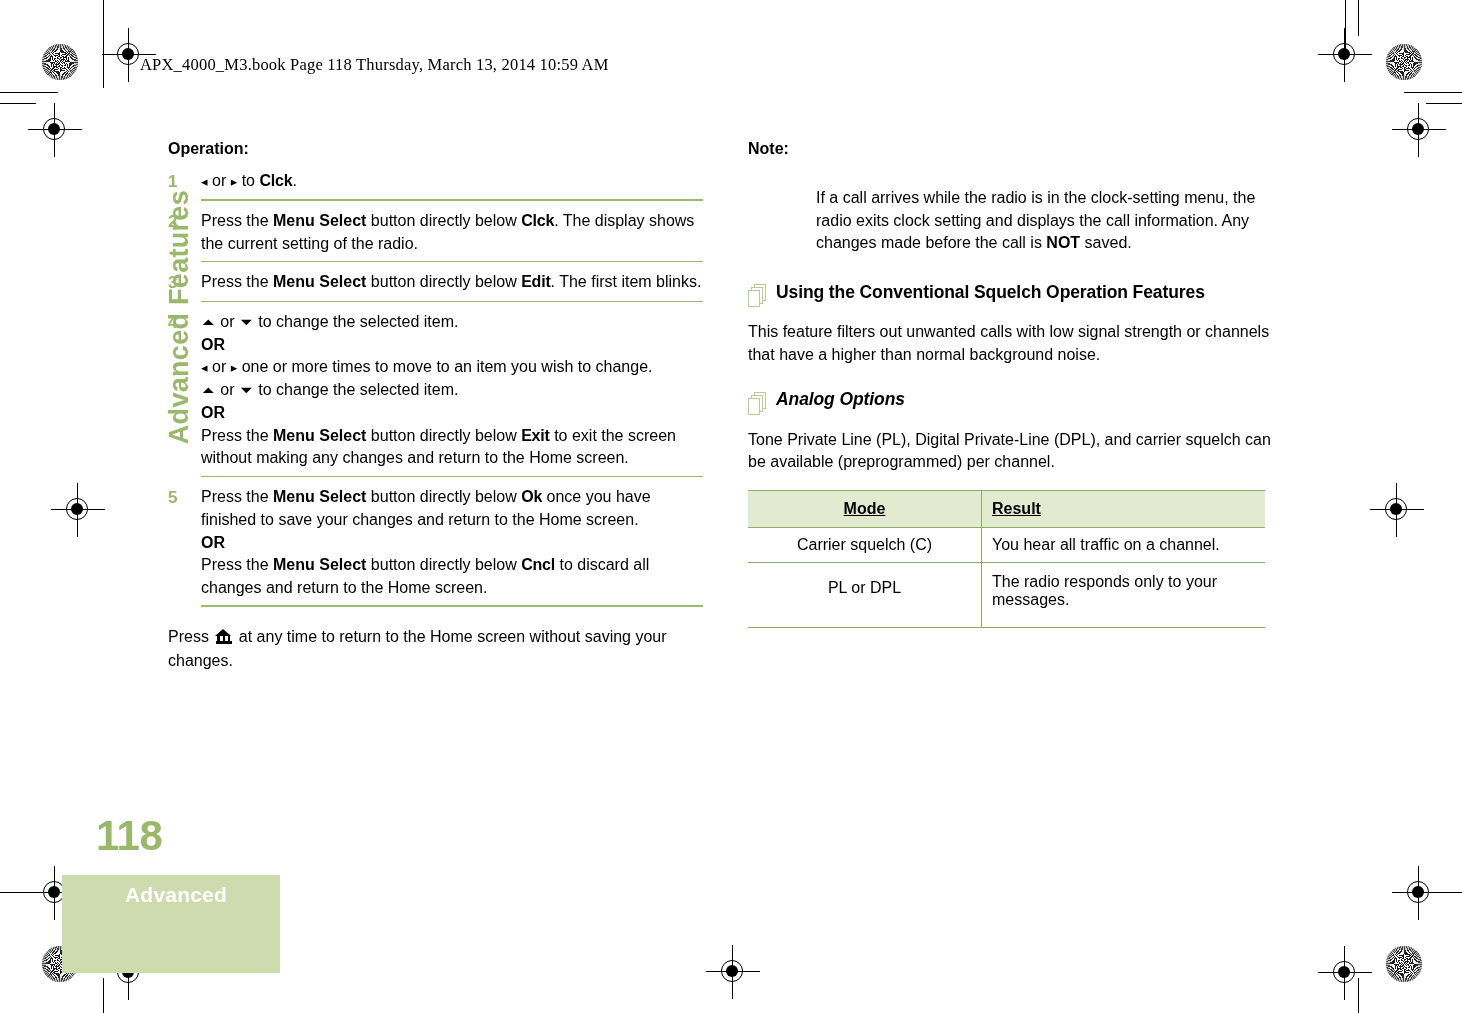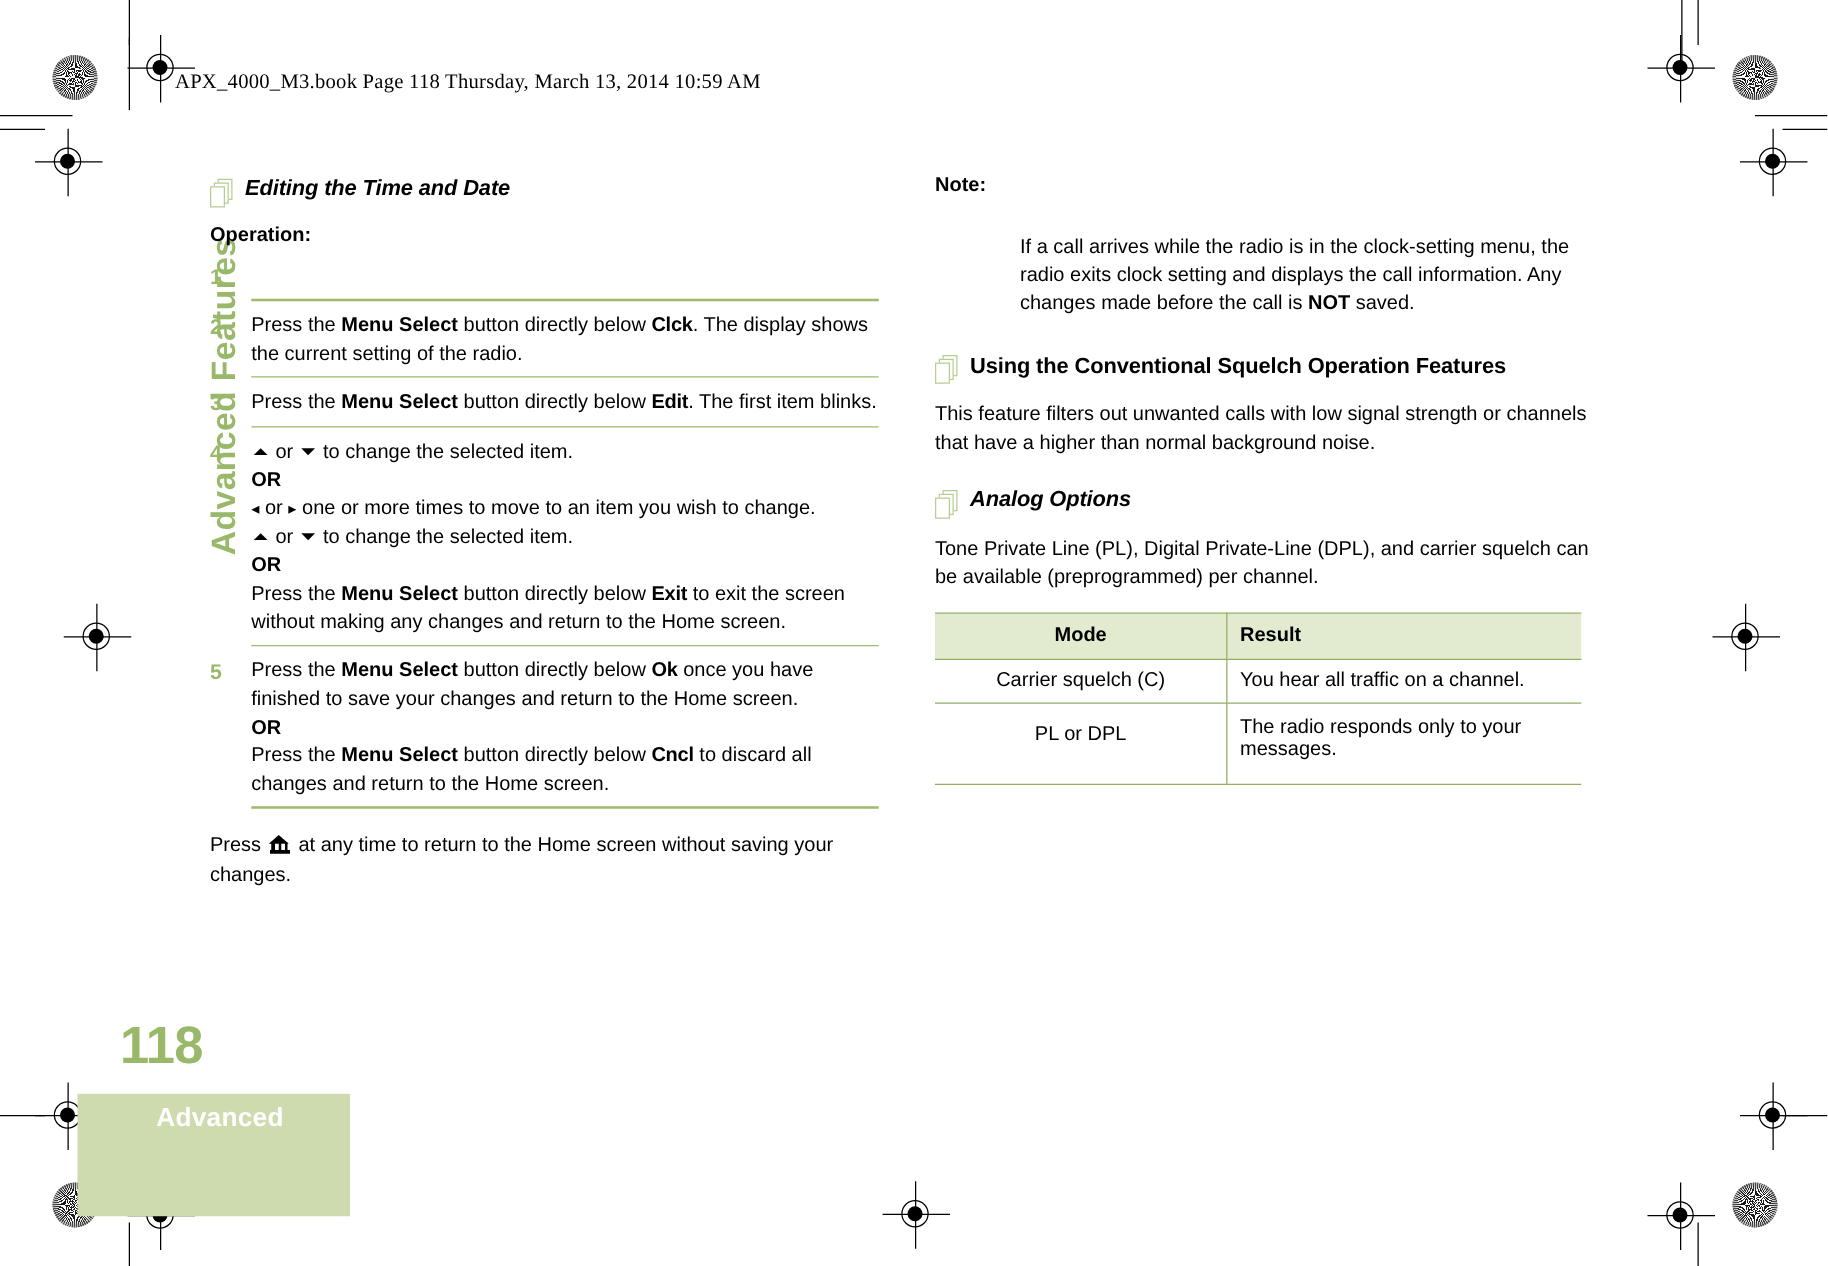--- a/index.html
+++ b/index.html
@@ -323,20 +323,21 @@
     border-bottom: 1.4px solid #8fae63;
     font-size: 16px;
     padding: 8px 10px;
     vertical-align: top;
   }
   table.data th {
     background: #e2ebd0;
     font-weight: bold;
     text-align: center;
     padding: 9px 10px;
+    text-decoration: underline;
   }
   table.data .c-mode {
     width: 213px;
     text-align: center;
     border-right: 1.4px solid #8fae63;
   }
   table.data .c-result {
     text-align: left;
   }
   table.data tr.tall td { padding-top: 10px; padding-bottom: 18px; }
@@ -434,35 +435,32 @@
 
 <div class="running-head">APX_4000_M3.book  Page 118  Thursday, March 13, 2014  10:59 AM</div>
 
 <div class="side-tab">Advanced Features</div>
 <div class="page-number">118</div>
 <div class="lang-block"></div>
 <div class="lang-label">Advanced</div>
 
 <div class="col col-left">
 
-  <div class="sec-head">
-    <span class="pages-icon">
-        <i></i>
-        <i></i>
-        <i></i>
-      </span>
-    <span class="sec-title-italic">Editing the Time and Date</span>
-  </div>
 
   <div class="label-bold">Operation:</div>
 
   <div class="steps">
 
     <div class="step">
       <div class="step-num">1</div>
+      <div class="step-body">
+        <span class="ar ar-left">◂</span> or
+        <span class="ar ar-right">▸</span> to
+        <span class="kw">Clck</span>.
+      </div>
     </div>
 
     <div class="step">
       <div class="step-num">2</div>
       <div class="step-body">
         Press the <span class="b">Menu Select</span> button directly below
         <span class="kw">Clck</span>. The display shows the current setting of the radio.
       </div>
     </div>
 

